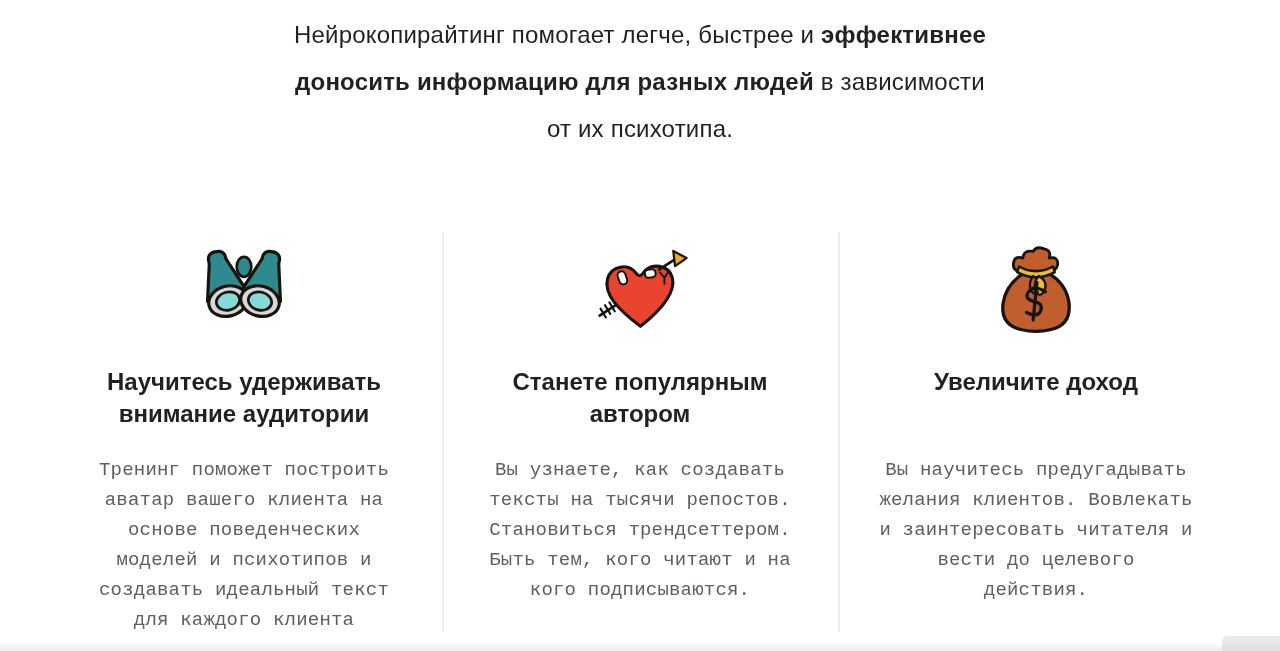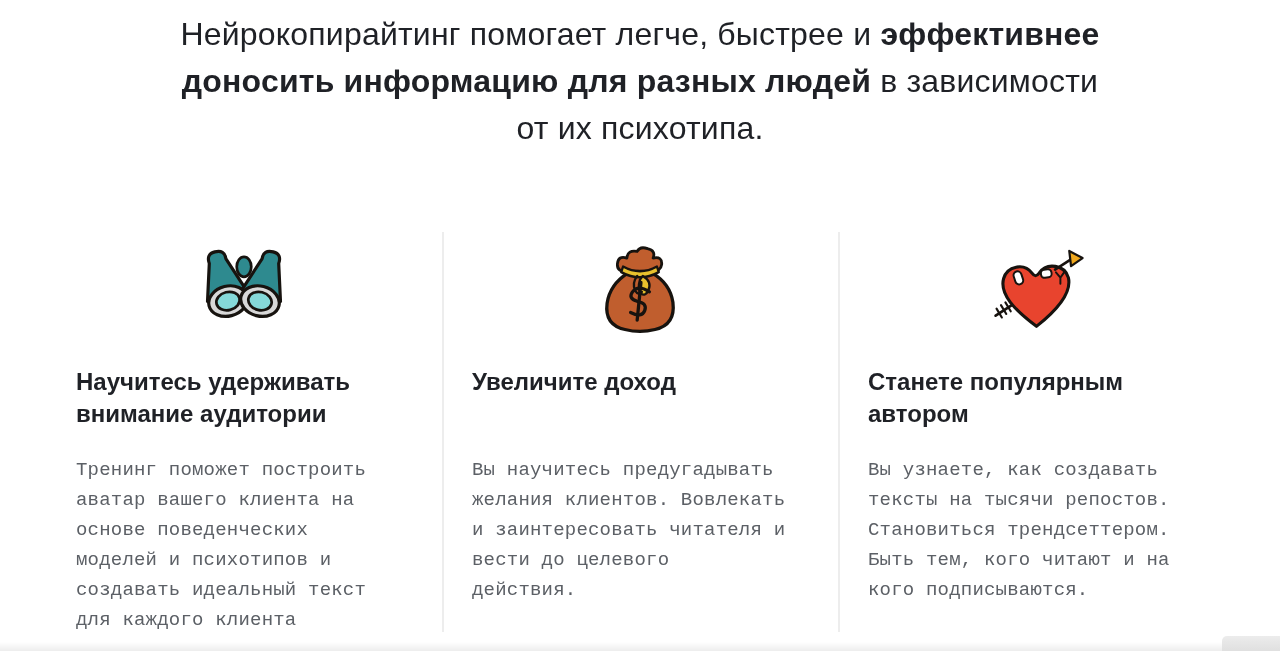--- a/index.html
+++ b/index.html
@@ -7,21 +7,21 @@
     width:1280px;height:651px;overflow:hidden;position:relative;
     background:#ffffff;
     font-family:"Liberation Sans",sans-serif;
     -webkit-font-smoothing:antialiased;
   }
   .headline{
     padding-top:11px;
     margin:0 auto;
     max-width:1010px;
     text-align:center;
-    font-size:32px;
+    font-size:24px;
     line-height:47px;
     font-weight:400;
     color:var(--text-dark);
     white-space:pre-line;
     letter-spacing:0.2px;
   }
   .headline b{font-weight:700;}
   .features{
     position:relative;
     width:1188px;
@@ -29,20 +29,21 @@
     display:flex;
   }
   .divider{
     position:absolute;top:0;width:2px;height:400px;
     background:var(--divider);
   }
   .divider.d1{left:396px;}
   .divider.d2{left:792px;}
   .feature{
     flex:1;
+    text-align:center;
     padding:0 30px;
     box-sizing:border-box;
   }
   .icon-box{
     height:100px;margin-top:8px;
     display:flex;align-items:center;justify-content:center;
   }
   .feature-title{
     margin-top:26px;height:64px;
     font-size:24px;font-weight:700;line-height:32px;
@@ -103,55 +104,55 @@
     <div class="feature-desc">Тренинг поможет построить
 аватар вашего клиента на
 основе поведенческих
 моделей и психотипов и
 создавать идеальный текст
 для каждого клиента</div>
   </div>
 
   <div class="feature">
     <div class="icon-box">
-      <svg width="94" height="96" viewBox="0 0 100 102">
-        <path d="M39,31 Q25,33 26,23 Q27,14 36,17 Q37,8 47,10 Q50,4 58,7 Q67,9 64,17 Q74,15 73,24 Q72,32 60,31 Z" fill="var(--icon-orange)" stroke="var(--outline)" stroke-width="3" stroke-linejoin="round"></path>
-        <path d="M37,33 Q18,45 15,65 Q12,88 34,93 Q50,97 66,93 Q88,88 85,64 Q82,44 63,33 Z" fill="var(--icon-orange)" stroke="var(--outline)" stroke-width="3.5" stroke-linejoin="round"></path>
-        <path d="M32,26 Q50,36 68,26 L70,32 Q50,43 30,32 Z" fill="var(--icon-yellow)" stroke="var(--outline)" stroke-width="2.5" stroke-linejoin="round"></path>
-        <path d="M53,36 Q63,42 59,51 Q56,58 51,55 Q47,50 50,40 Z" fill="var(--icon-yellow)" stroke="var(--outline)" stroke-width="2.5" stroke-linejoin="round"></path>
-        <path d="M47,36 Q41,44 45,52 Q48,57 52,53" fill="none" stroke="var(--outline)" stroke-width="2.5" stroke-linecap="round"></path>
-        <path d="M60,53 Q48,45 42,53 Q37,60 47,63 Q58,65 55,73 Q52,81 40,75" fill="none" stroke="var(--outline)" stroke-width="3.5" stroke-linecap="round"></path>
-        <path d="M51,43 L47,83" fill="none" stroke="var(--outline)" stroke-width="3.5" stroke-linecap="round"></path>
-      </svg>
-    </div>
-    <div class="feature-title">Увеличите доход</div>
-    <div class="feature-desc">Вы научитесь предугадывать
-желания клиентов. Вовлекать
-и заинтересовать читателя и
-вести до целевого
-действия.</div>
-  </div>
-
-  <div class="feature">
-    <div class="icon-box">
       <svg width="102" height="90" viewBox="0 0 115 96">
         <path d="M12,77 L38,60" fill="none" stroke="var(--outline)" stroke-width="3" stroke-linecap="round"></path>
         <path d="M13,69 L19,79 M18,65 L24,75 M23,62 L29,72" fill="none" stroke="var(--outline)" stroke-width="2.4" stroke-linecap="round"></path>
         <path d="M58,89 C34,71 16,53 21,35 C25,21 44,17 53,29 C56,33 58,33 61,29 C70,16 90,20 94,34 C98,51 82,70 58,89 Z" fill="var(--icon-red)" stroke="var(--outline)" stroke-width="3.5" stroke-linejoin="round"></path>
         <path d="M79,25 L99,12" fill="none" stroke="var(--outline)" stroke-width="3" stroke-linecap="round"></path>
         <polygon points="95,4 110,12 97,21" fill="var(--icon-arrow-yellow)" stroke="var(--outline)" stroke-width="2.5" stroke-linejoin="round"></polygon>
         <rect x="33" y="27" width="9" height="15" rx="4.5" fill="#ffffff" stroke="var(--outline)" stroke-width="2.2" transform="rotate(-18 37 34)"></rect>
         <rect x="63" y="25" width="12" height="9" rx="4" fill="#ffffff" stroke="var(--outline)" stroke-width="2.2" transform="rotate(-8 69 29)"></rect>
         <path d="M80,28 L85,34 M90,27 L85,34 L85,41" fill="none" stroke="var(--outline)" stroke-width="2.2" stroke-linecap="round"></path>
       </svg>
     </div>
     <div class="feature-title">Станете популярным
 автором</div>
     <div class="feature-desc">Вы узнаете, как создавать
 тексты на тысячи репостов.
 Становиться трендсеттером.
 Быть тем, кого читают и на
 кого подписываются.</div>
   </div>
+
+  <div class="feature">
+    <div class="icon-box">
+      <svg width="94" height="96" viewBox="0 0 100 102">
+        <path d="M39,31 Q25,33 26,23 Q27,14 36,17 Q37,8 47,10 Q50,4 58,7 Q67,9 64,17 Q74,15 73,24 Q72,32 60,31 Z" fill="var(--icon-orange)" stroke="var(--outline)" stroke-width="3" stroke-linejoin="round"></path>
+        <path d="M37,33 Q18,45 15,65 Q12,88 34,93 Q50,97 66,93 Q88,88 85,64 Q82,44 63,33 Z" fill="var(--icon-orange)" stroke="var(--outline)" stroke-width="3.5" stroke-linejoin="round"></path>
+        <path d="M32,26 Q50,36 68,26 L70,32 Q50,43 30,32 Z" fill="var(--icon-yellow)" stroke="var(--outline)" stroke-width="2.5" stroke-linejoin="round"></path>
+        <path d="M53,36 Q63,42 59,51 Q56,58 51,55 Q47,50 50,40 Z" fill="var(--icon-yellow)" stroke="var(--outline)" stroke-width="2.5" stroke-linejoin="round"></path>
+        <path d="M47,36 Q41,44 45,52 Q48,57 52,53" fill="none" stroke="var(--outline)" stroke-width="2.5" stroke-linecap="round"></path>
+        <path d="M60,53 Q48,45 42,53 Q37,60 47,63 Q58,65 55,73 Q52,81 40,75" fill="none" stroke="var(--outline)" stroke-width="3.5" stroke-linecap="round"></path>
+        <path d="M51,43 L47,83" fill="none" stroke="var(--outline)" stroke-width="3.5" stroke-linecap="round"></path>
+      </svg>
+    </div>
+    <div class="feature-title">Увеличите доход</div>
+    <div class="feature-desc">Вы научитесь предугадывать
+желания клиентов. Вовлекать
+и заинтересовать читателя и
+вести до целевого
+действия.</div>
+  </div>
 </div>
 
 <div class="bottom-shade"></div>
 <div class="corner-widget"></div>
 
 </body></html>

